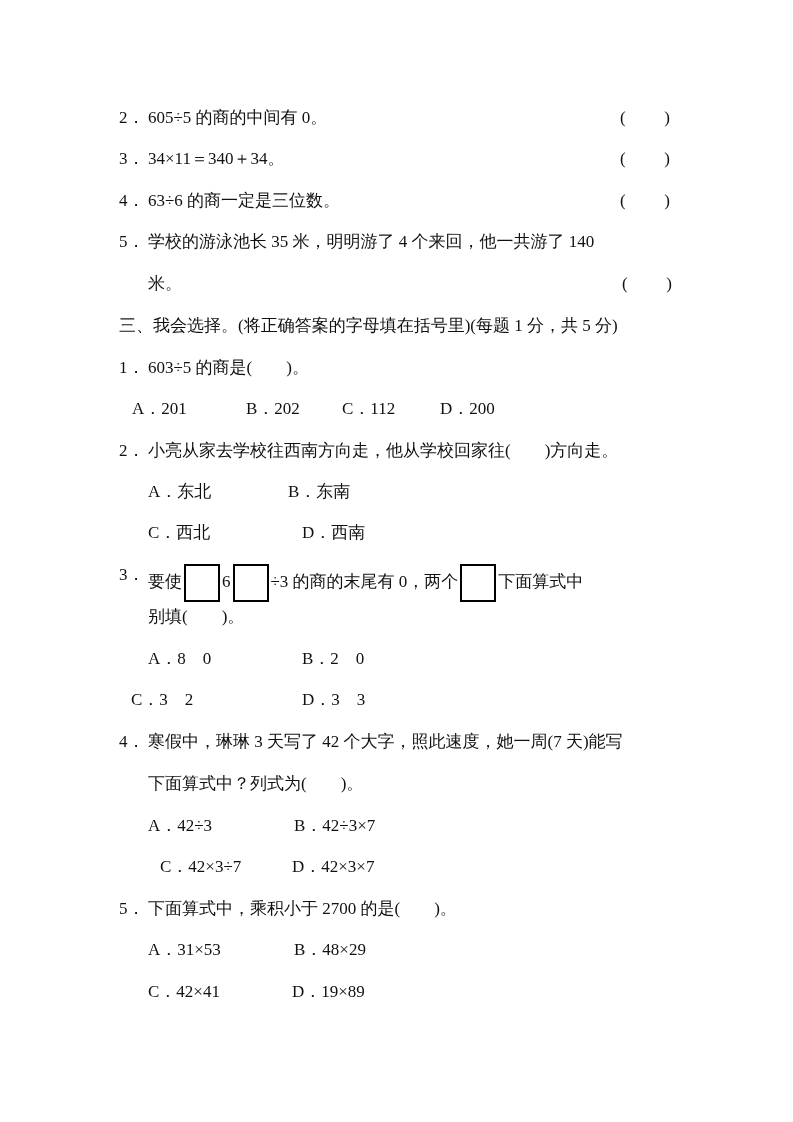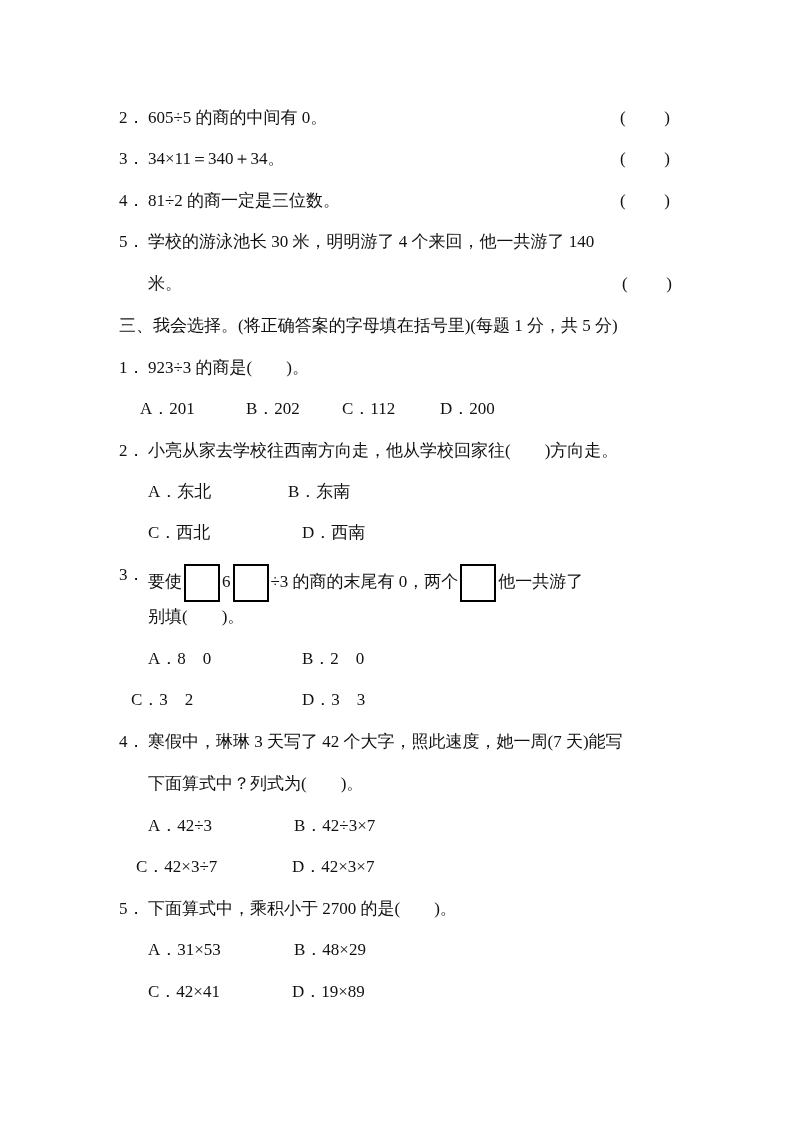--- a/index.html
+++ b/index.html
@@ -30,46 +30,46 @@
 <div class="line" style="top:148px">
   <span class="num">3．</span>
   <span class="txt">34×11＝340＋34。</span>
   <span class="paren" style="left:620px">
       <span class="l">(</span>
       <span class="r">)</span>
     </span>
 </div>
 <div class="line" style="top:190px">
   <span class="num">4．</span>
-  <span class="txt">81÷2 的商一定是三位数。</span>
+  <span class="txt">63÷6 的商一定是三位数。</span>
   <span class="paren" style="left:620px">
       <span class="l">(</span>
       <span class="r">)</span>
     </span>
 </div>
 <div class="line" style="top:231px">
   <span class="num">5．</span>
-  <span class="txt">学校的游泳池长 30 米，明明游了 4 个来回，他一共游了 140</span>
+  <span class="txt">学校的游泳池长 35 米，明明游了 4 个来回，他一共游了 140</span>
 </div>
 <div class="line" style="top:273px">
   <span class="txt">米。</span>
   <span class="paren" style="left:622px">
       <span class="l">(</span>
       <span class="r">)</span>
     </span>
 </div>
 
 <div class="line sect" style="top:315px; left:119px">三、我会选择。(将正确答案的字母填在括号里)(每题 1 分，共 5 分)</div>
 
 <div class="line" style="top:357px">
   <span class="num">1．</span>
-  <span class="txt">923÷3 的商是(　　)。</span>
+  <span class="txt">603÷5 的商是(　　)。</span>
 </div>
 <div class="line" style="top:398px">
-  <span class="opt" style="left:140px">A．201</span>
+  <span class="opt" style="left:132px">A．201</span>
   <span class="opt" style="left:246px">B．202</span>
   <span class="opt" style="left:342px">C．112</span>
   <span class="opt" style="left:440px">D．200</span>
 </div>
 
 <div class="line" style="top:440px">
   <span class="num">2．</span>
   <span class="txt">小亮从家去学校往西南方向走，他从学校回家往(　　)方向走。</span>
 </div>
 <div class="line" style="top:481px">
@@ -77,21 +77,21 @@
   <span class="opt" style="left:288px">B．东南</span>
 </div>
 <div class="line" style="top:522px">
   <span class="opt" style="left:148px">C．西北</span>
   <span class="opt" style="left:302px">D．西南</span>
 </div>
 
 <div class="line" style="top:564px">
   <span class="num">3．</span>
   <span class="txt">
-    <span class="inline">要使</span><span class="box"></span><span class="inline">6</span><span class="box"></span><span class="inline">÷3 的商的末尾有 0，两个</span><span class="box"></span><span class="inline">他一共游了</span>
+    <span class="inline">要使</span><span class="box"></span><span class="inline">6</span><span class="box"></span><span class="inline">÷3 的商的末尾有 0，两个</span><span class="box"></span><span class="inline">下面算式中</span>
   </span>
 </div>
 <div class="line" style="top:606px">
   <span class="txt">别填(　　)。</span>
 </div>
 <div class="line" style="top:648px">
   <span class="opt" style="left:148px">A．8　0</span>
   <span class="opt" style="left:302px">B．2　0</span>
 </div>
 <div class="line" style="top:689px">
@@ -104,21 +104,21 @@
   <span class="txt">寒假中，琳琳 3 天写了 42 个大字，照此速度，她一周(7 天)能写</span>
 </div>
 <div class="line" style="top:773px">
   <span class="txt">下面算式中？列式为(　　)。</span>
 </div>
 <div class="line" style="top:815px">
   <span class="opt" style="left:148px">A．42÷3</span>
   <span class="opt" style="left:294px">B．42÷3×7</span>
 </div>
 <div class="line" style="top:856px">
-  <span class="opt" style="left:136px">C．42×3÷7</span>
+  <span class="opt" style="left:160px">C．42×3÷7</span>
   <span class="opt" style="left:292px">D．42×3×7</span>
 </div>
 
 <div class="line" style="top:898px">
   <span class="num">5．</span>
   <span class="txt">下面算式中，乘积小于 2700 的是(　　)。</span>
 </div>
 <div class="line" style="top:939px">
   <span class="opt" style="left:148px">A．31×53</span>
   <span class="opt" style="left:294px">B．48×29</span>

